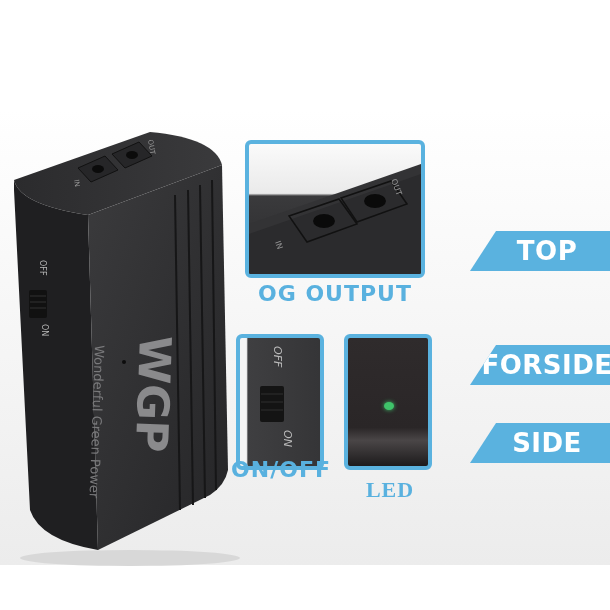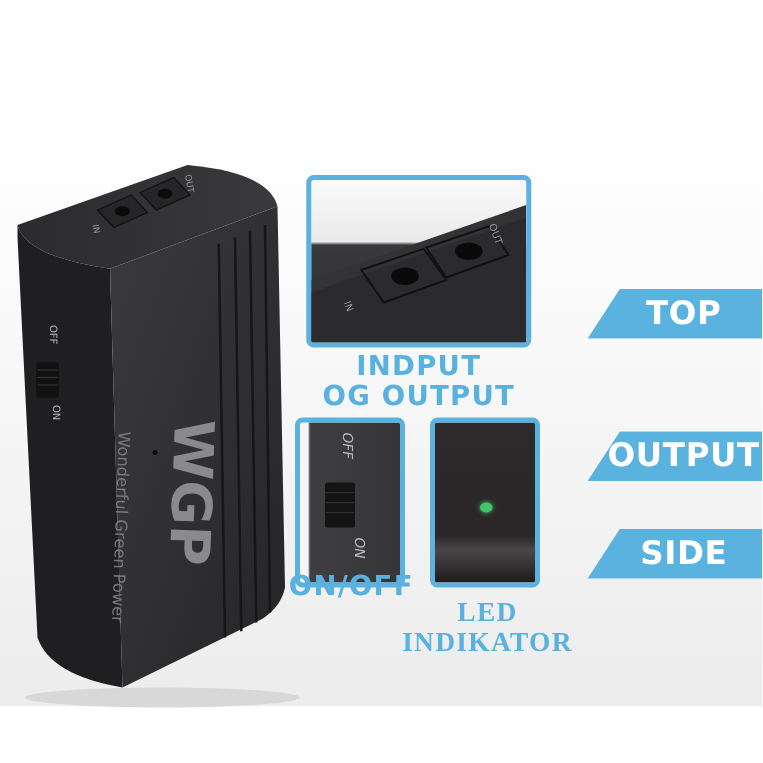--- a/index.html
+++ b/index.html
@@ -82,21 +82,20 @@
       <path d="M0,90 L172,30 L172,130 L0,130 Z" fill="#2b2b2d"></path>
       <path d="M40,72 L90,55 L108,80 L58,98 Z" fill="none" stroke="#111" stroke-width="1.5"></path>
       <ellipse cx="75" cy="77" rx="11" ry="7" fill="#0a0a0a"></ellipse>
       <path d="M92,54 L142,37 L158,60 L108,78 Z" fill="none" stroke="#111" stroke-width="1.5"></path>
       <ellipse cx="126" cy="57" rx="11" ry="7" fill="#0a0a0a"></ellipse>
       <text x="26" y="98" font-size="8" fill="#999" transform="rotate(70 26 98)">IN</text>
       <text x="142" y="36" font-size="8" fill="#999" transform="rotate(70 142 36)">OUT</text>
     </svg>
   </div>
   <div class="cap" style="left:245px;top:172px;width:180px;">
-    <div>INDPUT</div>
     <div>OG OUTPUT</div>
   </div>
 
   <div class="label-panel" style="left:236px;top:224px;width:88px;height:136px;background:linear-gradient(90deg,#f5f5f5 0%,#f5f5f5 8%,#3f3f41 10%,#353537 100%);">
     <svg width="80" height="128" viewBox="0 0 80 128">
       <rect x="20" y="48" width="24" height="36" fill="#141414" rx="2"></rect>
       <g stroke="#2e2e2e">
           <line x1="21" y1="56" x2="43" y2="56"></line>
           <line x1="21" y1="64" x2="43" y2="64"></line>
           <line x1="21" y1="72" x2="43" y2="72"></line>
@@ -105,19 +104,18 @@
       <text x="44" y="92" font-size="11" fill="#bbb" font-style="italic" transform="rotate(90 44 92)">ON</text>
     </svg>
   </div>
   <div class="cap" style="left:226px;top:348px;width:110px;text-align:center;">ON/OFF</div>
 
   <div class="label-panel" style="left:344px;top:224px;width:88px;height:136px;background:linear-gradient(180deg,#2f2b2c 0%,#2a2627 70%,#4a4647 80%,#1d1b1c 100%);">
     <div style="position:absolute;left:36px;top:64px;width:10px;height:8px;border-radius:50%;background:#3fc46a;box-shadow:0 0 4px #3fc46a;"></div>
   </div>
   <div class="cap" style="left:318px;top:368px;width:144px;font-family:Liberation Serif, serif;">
     <div>LED</div>
-    <div>INDIKATOR</div>
   </div>
 
   <div class="tab" style="top:121px;">TOP</div>
-  <div class="tab" style="top:235px;">OUTPUT</div>
+  <div class="tab" style="top:235px;">FORSIDE</div>
   <div class="tab" style="top:313px;">SIDE</div>
 </div>
 
 </body></html>

